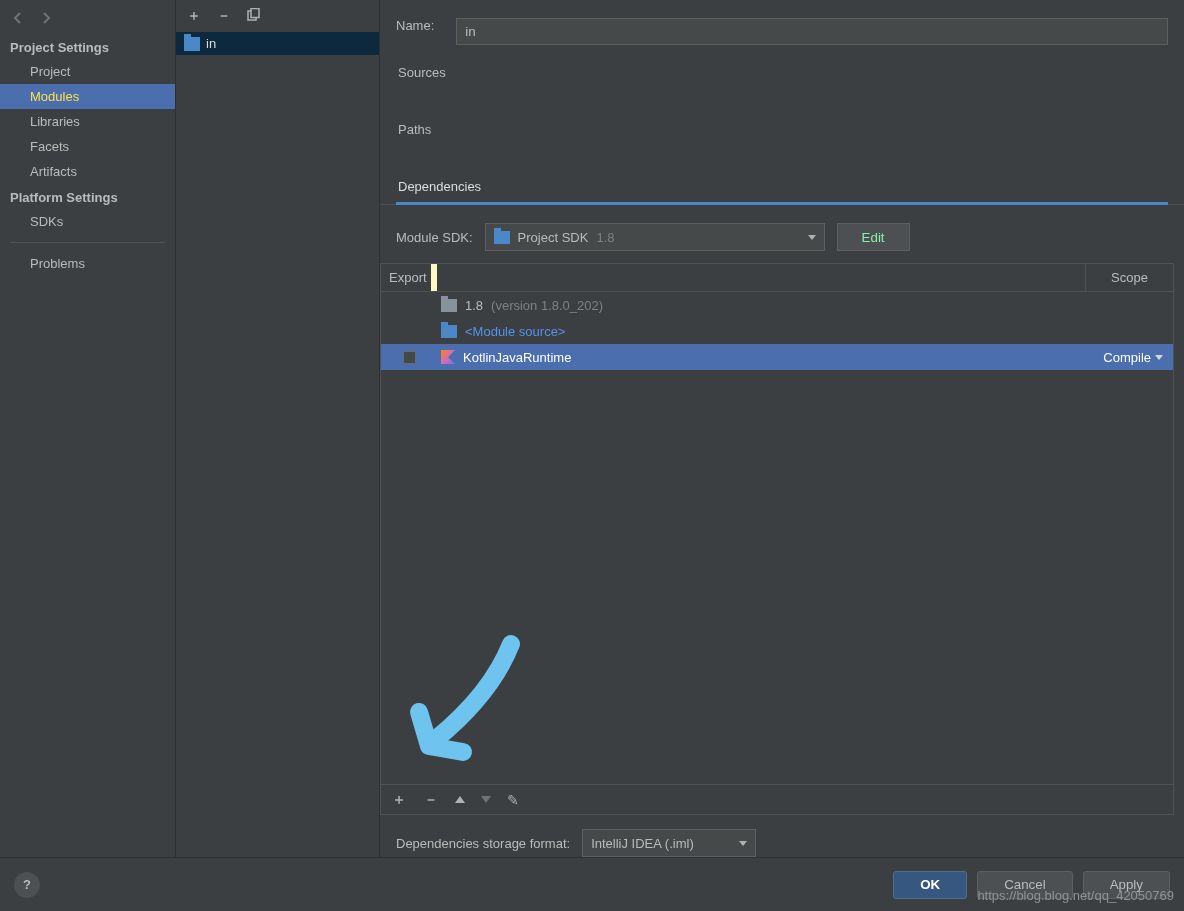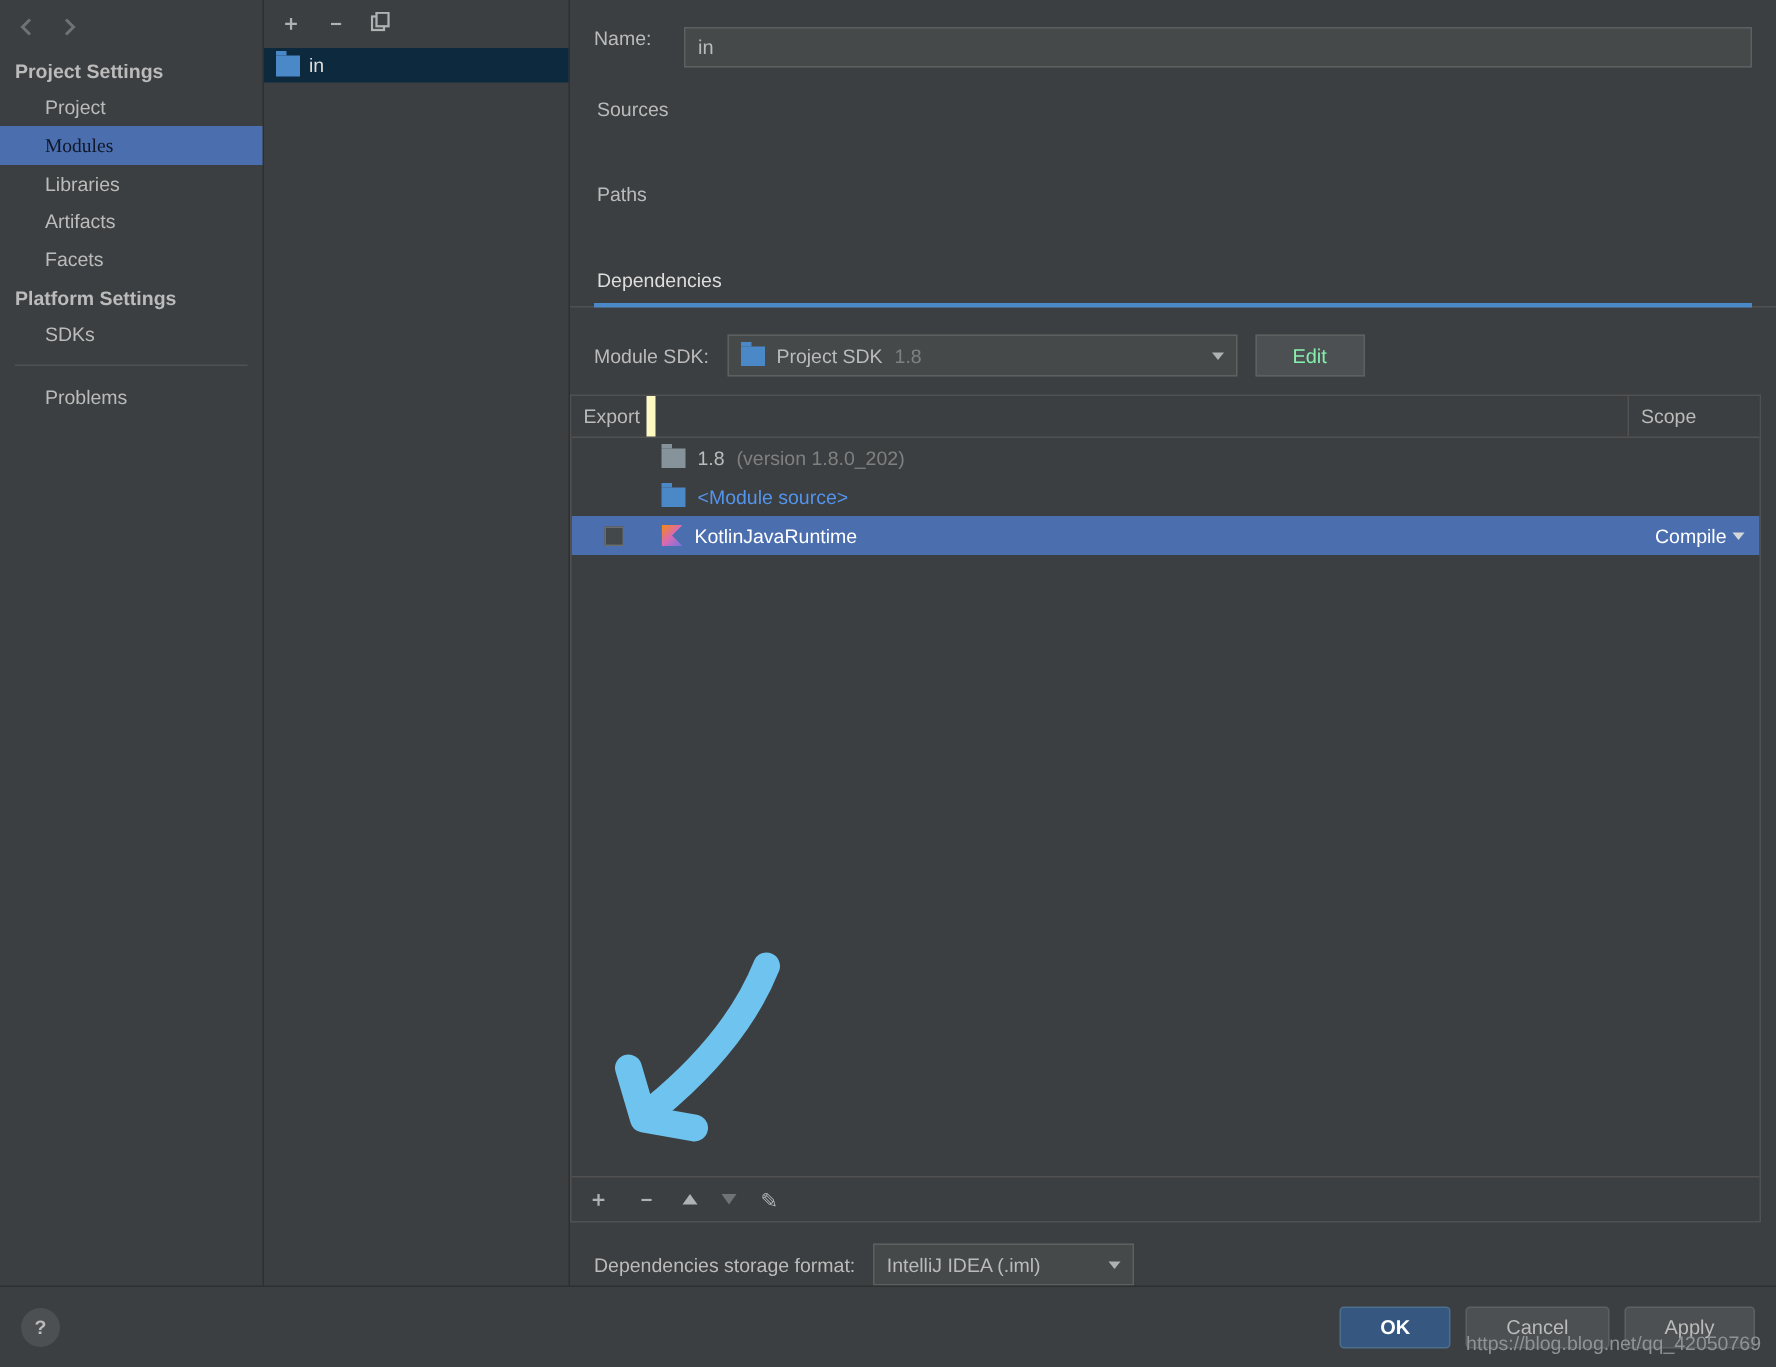--- a/index.html
+++ b/index.html
@@ -35,21 +35,21 @@
   }
   .side-section-title {
     font-weight: bold;
     color: #bbbbbb;
     padding: 6px 10px 4px 10px;
   }
   .side-item {
     padding: 5px 10px 5px 30px;
     cursor: pointer;
   }
-  .side-item.selected { background: #4b6eaf; color: #0f172a; font-family: Liberation Serif, serif; }
+  .side-item.selected { background: #4b6eaf; color: #fde047; }
   .side-divider {
     border-top: 1px solid #515151;
     margin: 8px 10px;
   }
   
   .tree-col {
     width: 204px;
     background: #3c3f41;
     border-right: 1px solid #2d2f30;
     display: flex;
@@ -194,21 +194,21 @@
     border-right: 6px solid #fef9c3;
   }
   .dep-h-name {
     flex: 1;
     padding: 6px 8px;
   }
   .dep-h-scope {
     width: 88px;
     padding: 6px 8px;
     border-left: 1px solid #515151;
-    text-align: left;
+    text-align: center;
   }
   .dep-rows { flex: 1; overflow: hidden; position: relative; }
   .dep-row {
     display: flex;
     align-items: center;
     height: 26px;
   }
   .dep-row.selected { background: #4b6eaf; color: #ffffff; }
   .dep-cell-export { width: 56px; display: flex; justify-content: center; }
   .dep-cell-name { flex: 1; display: flex; align-items: center; gap: 8px; padding-left: 4px; }
@@ -316,22 +316,22 @@
       <span class="nav-arrow">
         <svg width="14" height="14" viewBox="0 0 14 14">
             <path d="M5 2 L10 7 L5 12" stroke="#6f7375" stroke-width="2" fill="none"></path>
           </svg>
       </span>
     </div>
     <div class="side-section-title">Project Settings</div>
     <div class="side-item">Project</div>
     <div class="side-item selected">Modules</div>
     <div class="side-item">Libraries</div>
+    <div class="side-item">Facets</div>
     <div class="side-item">Artifacts</div>
-    <div class="side-item">Facets</div>
     <div class="side-section-title">Platform Settings</div>
     <div class="side-item">SDKs</div>
     <div class="side-divider"></div>
     <div class="side-item" style="padding-left:30px">Problems</div>
   </div>
 
   <div class="tree-col">
     <div class="tree-toolbar">
       <span class="tb-icon">＋</span>
       <span class="tb-icon">－</span>

